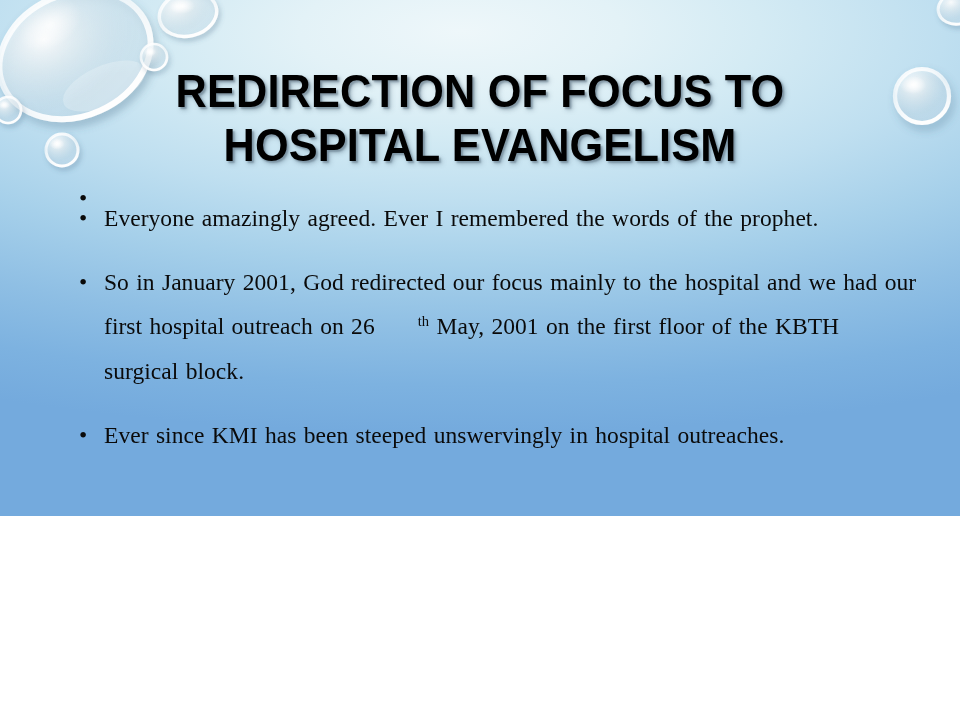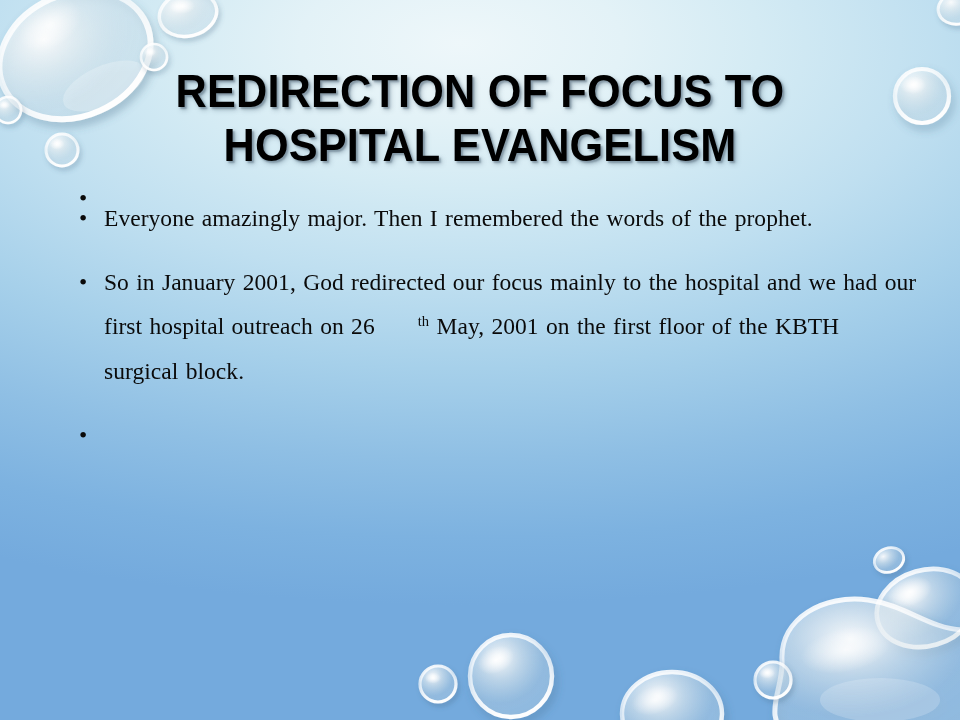--- a/index.html
+++ b/index.html
@@ -5,21 +5,21 @@
 <style>
   html, body {
     margin: 0;
     padding: 0;
     background: #ffffff;
   }
 
   #slide {
     position: relative;
     width: 960px;
-    height: 720px;
+    height: 516px;
     overflow: hidden;
     
     background:
       radial-gradient(ellipse 120% 78% at 48% 6%,
         #eef7fa 0%,
         #e3f2f7 14%,
         #d4ebf4 26%,
         #bfdff0 42%,
         #a6d0ea 58%,
         #8fbfe4 74%,
@@ -218,26 +218,27 @@
 HOSPITAL EVANGELISM</h1>
 
   <div id="body">
 
     <p class="bullet">
       <span class="dot">•</span>
     </p>
 
     <p class="bullet">
       <span class="dot">•</span>
-      <span>Everyone amazingly major. Then I remembered the words of the prophet.</span>
+      <span>Everyone amazingly agreed. Ever I remembered the words of the prophet.</span>
     </p>
 
     <p class="bullet">
       <span class="dot">•</span>
       <span>So in January 2001, God redirected our focus mainly to the hospital and we had our first hospital outreach on 26</span><sup>th</sup><span> May, 2001 on the first floor of the KBTH surgical block.</span>
     </p>
 
     <p class="bullet">
       <span class="dot">•</span>
+      <span>Ever since KMI has been steeped unswervingly in hospital outreaches.</span>
     </p>
 
   </div>
 </div>
 
 </body></html>

